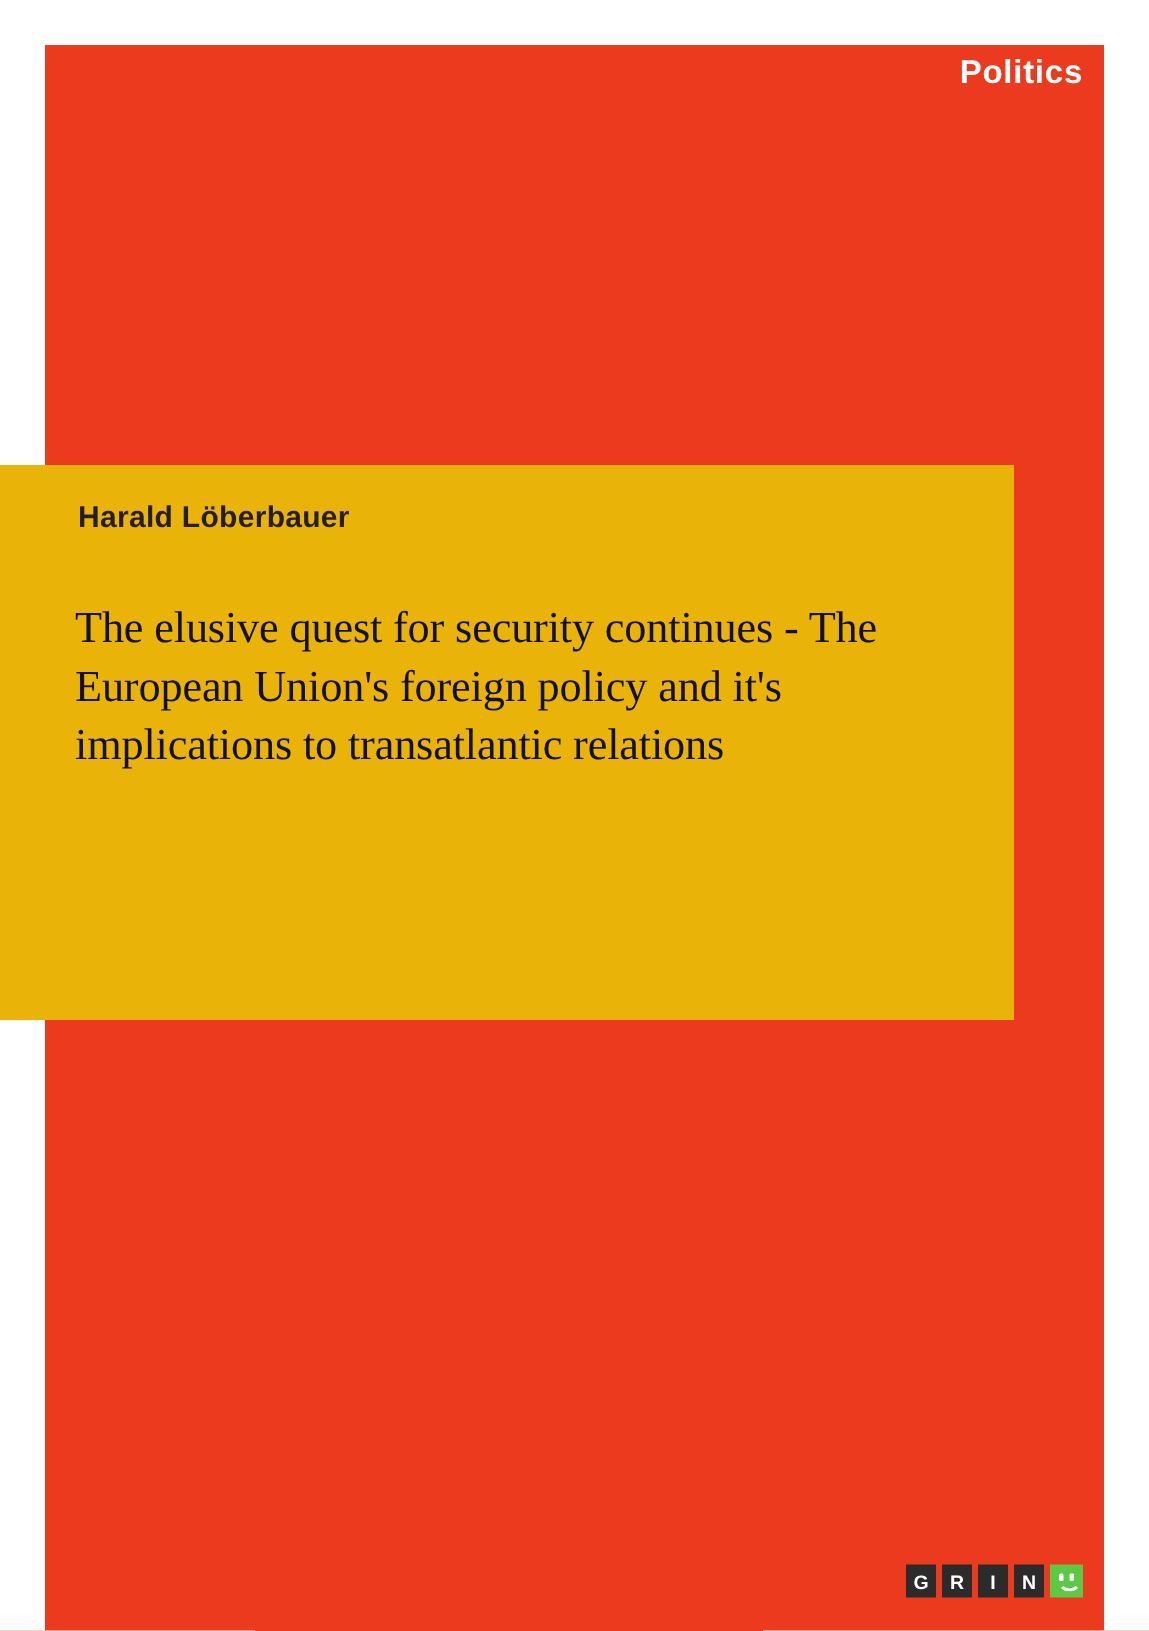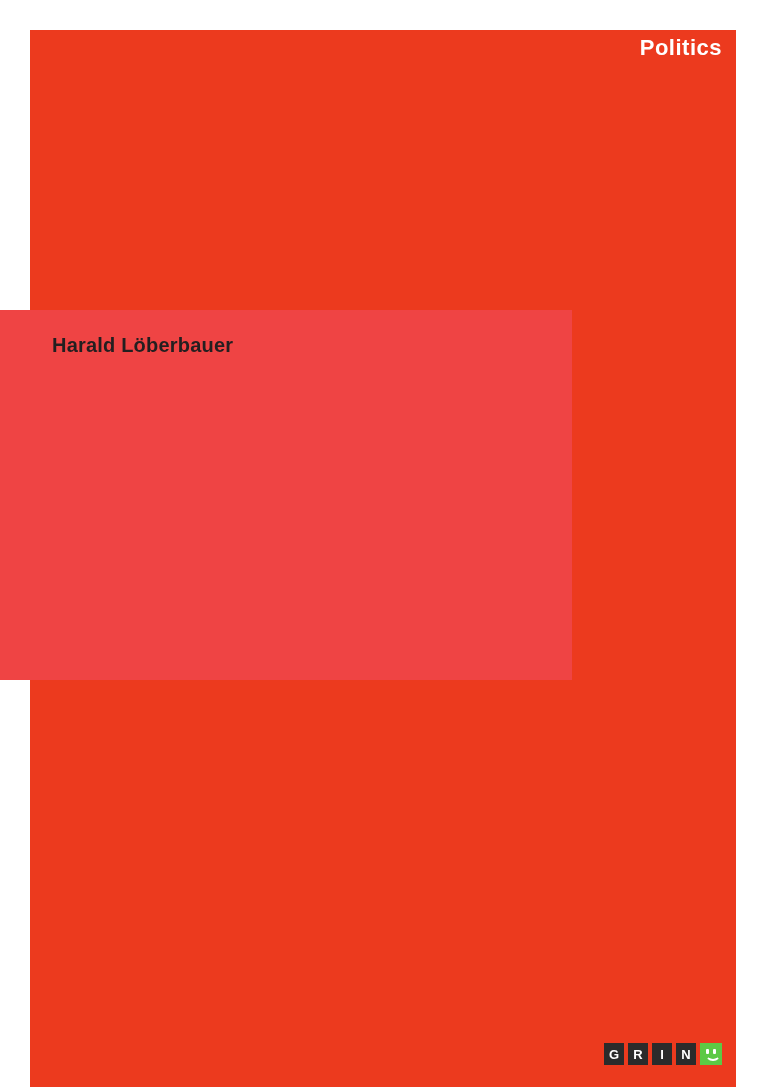--- a/index.html
+++ b/index.html
@@ -44,23 +44,23 @@
     color: #ffffff;
     letter-spacing: 0.5px;
     line-height: 30px;
   }
 
   
   .white-card {
     position: absolute;
     left: 0px;
     top: 310px;
-    width: 572px;
+    width: 676px;
     height: 370px;
-    background: #ef4444;
+    background: #eab308;
   }
 
   .author {
     position: absolute;
     left: 52px;
     top: 24px;
     font-family: "Liberation Sans", sans-serif;
     font-size: 20px;
     font-weight: bold;
     color: #231f20;
@@ -149,20 +149,21 @@
 <body>
 
 <div class="cover">
 
   <div class="red-panel"></div>
 
   <div class="category">Politics</div>
 
   <div class="white-card">
     <div class="author">Harald Löberbauer</div>
+    <div class="title">The elusive quest for security continues - The European Union's foreign policy and it's implications to transatlantic relations</div>
   </div>
 
 
   <div class="logo">
     <span class="logo-letter">G</span>
     <span class="logo-letter">R</span>
     <span class="logo-letter">I</span>
     <span class="logo-letter">N</span>
     <span class="logo-smiley">
       <span class="eye left"></span>

